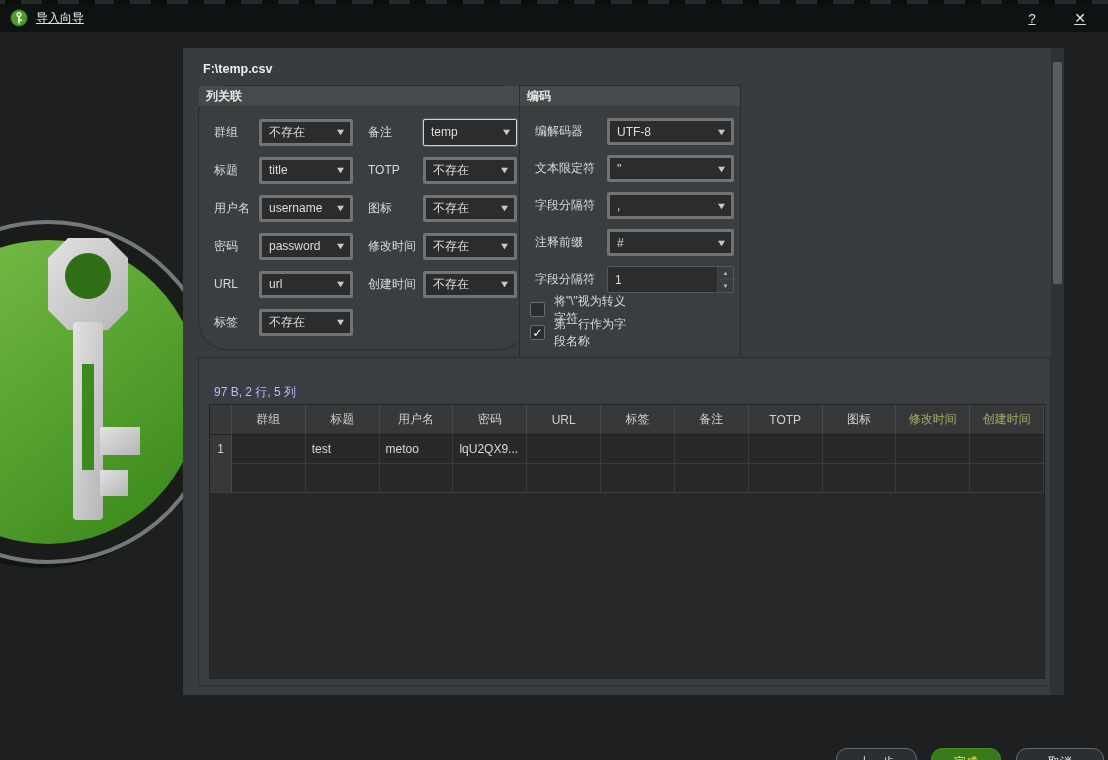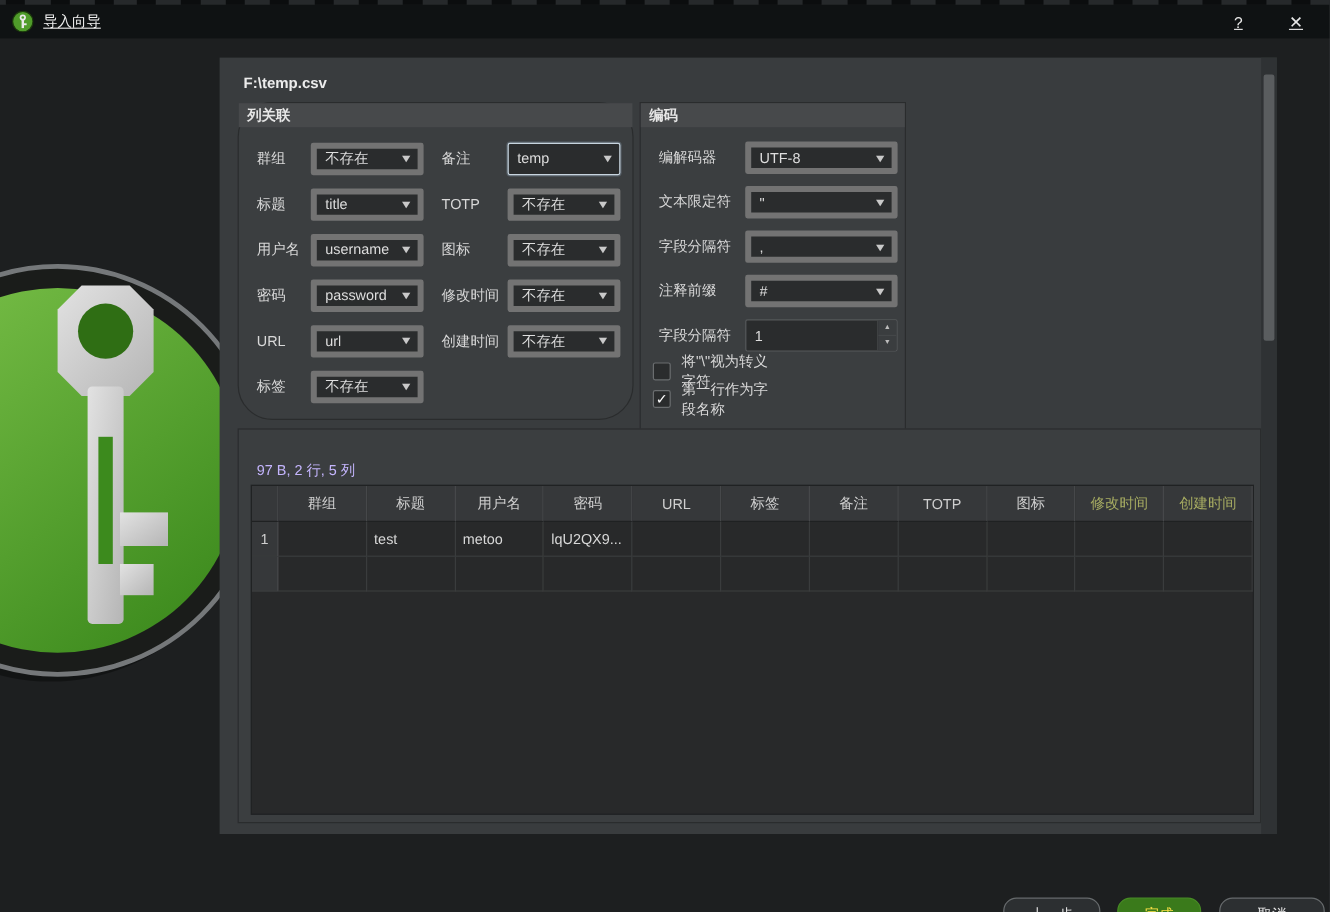--- a/index.html
+++ b/index.html
@@ -49,36 +49,36 @@
     position:absolute; left:20px; top:14px;
     font-weight:bold; color:#ececec; font-size:12.5px;
   }
   
   .gbox{ position:absolute; background:#3b3e40; border:1px solid #2a2c2d; }
   .gb-head{
     height:20px; background:#47494b; display:flex; align-items:center;
     padding-left:7px; font-weight:bold; color:#e6e6e6; font-size:12px;
   }
   .gbox.col-assoc{ left:15px; top:37px; width:330px; height:265px;border-radius:29px; }
-  .gbox.encoding{ left:350px; top:37px; width:222px; height:328px; }
+  .gbox.encoding{ left:336px; top:37px; width:222px; height:328px; }
   .gbox.preview{ left:15px; top:309px; width:853px; height:329px; }
   
   .form-col{ position:absolute; top:27px; display:flex; flex-direction:column; }
   .form-col.left{ left:15px; }
   .form-col.right{ left:169px; }
   .form-row{ height:38px; display:flex; align-items:center; }
   .enc-form{ position:absolute; top:27px; left:15px; }
   .enc-form .form-row{ height:37px; }
   .lbl{ color:#d8d8d8; font-size:12px; }
   .form-col.left  .lbl{ width:45px; }
   .form-col.right .lbl{ width:55px; }
   .enc-form .lbl{ width:72px; }
   .dropdown{
     position:relative; width:94px; height:27px; background:#2a2c2d;
-    border:5px solid #737373; border-radius:2px;
+    border:3px solid #737373; border-radius:2px;
     display:flex; align-items:center; padding:0 18px 0 7px;
     color:#dedede; cursor:default;
   }
   .dropdown.wide{ width:127px; }
   .dropdown.focused{ border:1px solid #c7d4de; box-shadow:0 0 0 1px rgba(170,200,225,.25); }
   .dd-val{ overflow:hidden; white-space:nowrap; }
   .dd-arrow{
     position:absolute; right:5px; top:50%; transform:translateY(-50%) scaleX(1.3);
     font-size:9px; color:#c9c9c9;
   }

